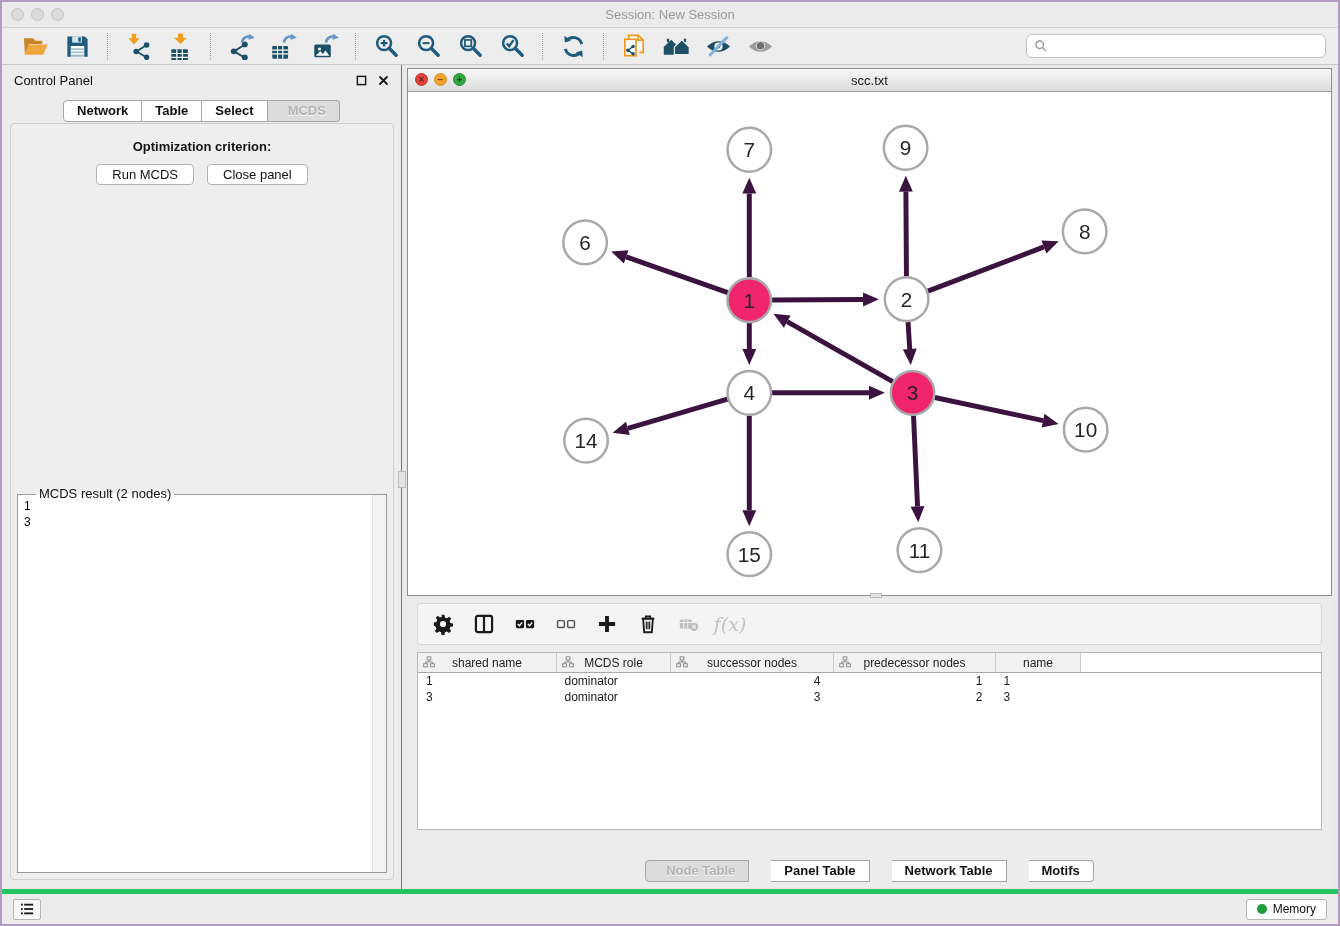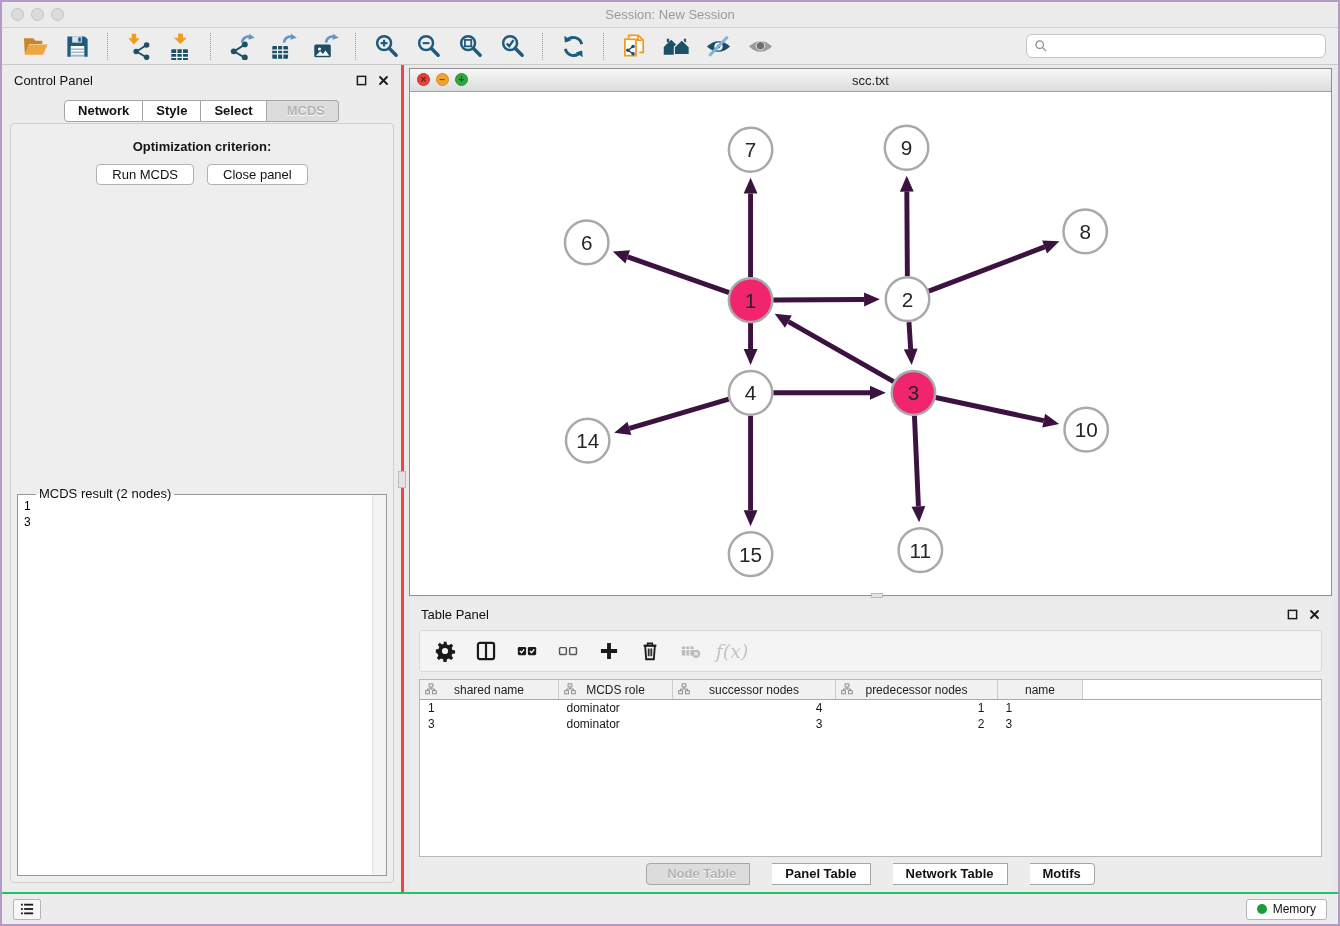--- a/index.html
+++ b/index.html
@@ -23,21 +23,21 @@
   .tb-sep{width:0;height:27px;border-left:1px dotted #9c9c9c;margin:0 9px;}
   .searchbox{margin-left:auto;width:284px;height:22px;background:#fff;border:1px solid #c5c5c5;
              border-radius:6px;display:flex;align-items:center;padding:0 7px;gap:4px;}
   .searchbox svg{flex:none;}
   .searchbox input{border:none;outline:none;flex:1;font-size:12px;background:transparent;font-family:inherit;}
 
   
   .main{flex:1;display:flex;min-height:0;position:relative;background:#e9e9e9;}
 
   
-  .control-panel{width:399px;flex:none;background:#ececec;border-right:3px solid #ef4444;position:relative;}
+  .control-panel{width:399px;flex:none;background:#ececec;border-right:1px solid #ef4444;position:relative;}
   .panel-header{height:24px;display:flex;align-items:center;padding:3px 12px 0 12px;font-size:13px;color:#111;}
   .panel-controls{margin-left:auto;display:flex;gap:11px;align-items:center;}
   .panel-controls span{display:flex;}
   .cp-tabs,.tp-tabs-row{display:flex;justify-content:center;}
   .cp-tabs{margin-top:8px;position:relative;z-index:2;}
   .tab{padding:2px 13px 3px;font-size:13px;font-weight:600;color:#111;background:#fff;
        border:1px solid #a6a6a6;border-left-width:0;cursor:default;white-space:nowrap;}
   .tab:first-child{border-left-width:1px;border-radius:4px 0 0 4px;}
   .tab:last-child{border-radius:0 4px 4px 0;}
   .tab.selected{background:#dcdcdc;color:#b3b3b3;text-shadow:0 1px 0 #fff;padding-left:20px;}
@@ -82,21 +82,21 @@
   .tp-table table{border-collapse:collapse;font-size:12px;table-layout:fixed;width:100%;}
   .tp-table th{height:19px;background:#f1f1f1;border-right:1px solid #ccc;border-bottom:1px solid #a9a9a9;
                font-weight:400;color:#222;position:relative;padding:0;}
   .tp-table th.filler{background:#fff;border:none;border-bottom:1px solid #a9a9a9;}
   .tp-table th .tree-pos{position:absolute;left:5px;top:3px;}
   .tp-table td{height:16px;padding:0 8px;color:#1a1a1a;white-space:nowrap;overflow:hidden;}
   .tp-table td.right{text-align:right;padding-right:13px;}
   .tp-tabs-row{position:absolute;bottom:7px;left:0;right:0;gap:22px;}
 
   
-  .status-bar{height:30px;flex:none;background:#ececec;border-top:2px solid #22c55e;
+  .status-bar{height:30px;flex:none;background:#ececec;border-top:5px solid #22c55e;
               display:flex;align-items:center;padding:0 11px;}
   .list-btn{width:28px;height:21px;background:#f7f7f7;border:1px solid #b5b5b5;border-radius:2px;
             display:flex;align-items:center;justify-content:center;padding:0;}
   .list-btn svg{width:18px;height:18px;}
   .memory-btn{margin-left:auto;height:21px;display:flex;align-items:center;gap:6px;background:#fdfdfd;
               border:1px solid #b5b5b5;border-radius:3px;padding:0 10px;font-size:12px;color:#111;font-family:inherit;}
   .memory-dot{width:10px;height:10px;border-radius:50%;}
 </style>
 </head>
 <body>
@@ -281,21 +281,21 @@
             </span>
           <span>
               <svg viewBox="0 0 12 12" width="11" height="11">
                 <path d="M2.2 2.2l7.6 7.6M9.8 2.2l-7.6 7.6" stroke="#1a1a1a" stroke-width="2" stroke-linecap="round"></path>
               </svg>
             </span>
         </span>
       </div>
       <div class="cp-tabs" id="cp-tabs">
           <div class="tab">Network</div>
-          <div class="tab">Style</div>
+          <div class="tab">Table</div>
           <div class="tab">Select</div>
           <div class="tab selected">MCDS</div>
         </div>
       <div class="cp-body">
         <div class="opt-label">Optimization criterion:</div>
         <div class="btn-row">
           <button class="aqua-btn">Run MCDS</button>
           <button class="aqua-btn">Close panel</button>
         </div>
         <div class="result-box">
@@ -395,35 +395,20 @@
               <g>
                 <circle cx="517" cy="460" r="22" fill="#ffffff" stroke="#a9a9a9" stroke-width="2.5"></circle>
                 <text x="517" y="460" text-anchor="middle" dy=".36em" fill="#262626" font-size="21" font-family="&quot;Liberation Sans&quot;,sans-serif">11</text>
               </g>
             </svg>
         </div>
         <div class="h-handle"></div>
       </div>
 
       <div class="table-panel">
-        <div class="panel-header">
-          <span>Table Panel</span>
-          <span class="panel-controls">
-            <span>
-                <svg viewBox="0 0 12 12" width="11" height="11">
-                  <rect x="1.5" y="1.5" width="9" height="9" fill="none" stroke="#1a1a1a" stroke-width="1.6"></rect>
-                </svg>
-              </span>
-            <span>
-                <svg viewBox="0 0 12 12" width="11" height="11">
-                  <path d="M2.2 2.2l7.6 7.6M9.8 2.2l-7.6 7.6" stroke="#1a1a1a" stroke-width="2" stroke-linecap="round"></path>
-                </svg>
-              </span>
-          </span>
-        </div>
         <div class="tp-toolbar" id="tp-toolbar">
             <div class="tp-icon">
               <svg viewBox="0 0 24 24">
                 <path d="M10.4 2h3.2l.5 2.9 2.2.9 2.4-1.7 2.2 2.2-1.7 2.4.9 2.2 2.9.5v3.2l-2.9.5-.9 2.2 1.7 2.4-2.2 2.2-2.4-1.7-2.2.9-.5 2.9h-3.2l-.5-2.9-2.2-.9-2.4 1.7-2.2-2.2 1.7-2.4-.9-2.2L2 13.6v-3.2l2.9-.5.9-2.2-1.7-2.4 2.2-2.2 2.4 1.7 2.2-.9z" fill="#1a1a1a"></path>
                 <circle cx="12" cy="12" r="3.4" fill="#f4f4f4"></circle>
               </svg>
             </div>
             <div class="tp-icon">
               <svg viewBox="0 0 24 24">
                 <rect x="3.2" y="3.2" width="17.6" height="17.6" rx="2" fill="none" stroke="#1a1a1a" stroke-width="2.4"></rect>

